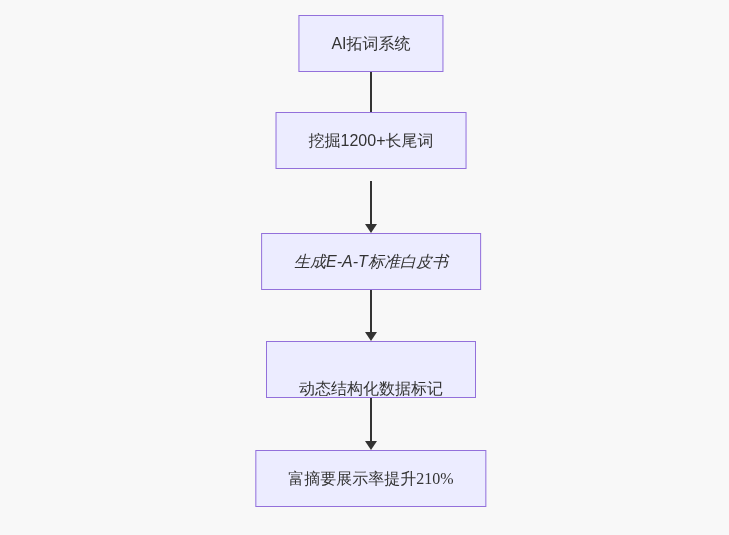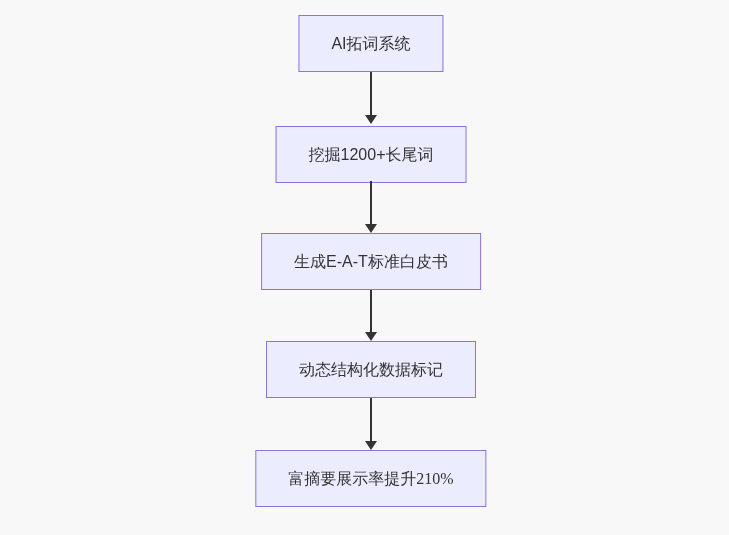--- a/index.html
+++ b/index.html
@@ -31,23 +31,23 @@
     align-items: center;
     justify-content: center;
     white-space: nowrap;
     background: var(--node-fill);
     border: 1px solid var(--node-border);
     color: var(--text);
     font-size: 16px;
     line-height: 1;
   }
   .node-0 { top: 15px;  }
-  .node-1 { top: 126px; }
-  .node-2 { top: 233px; }
-  .node-3 { top: 341px; }
+  .node-1 { top: 112px; }
+  .node-2 { top: 233px; font-style: italic; }
+  .node-3 { top: 341px; align-items: flex-end; }
   .node-4 { top: 450px; font-family: Liberation Serif, serif; }
 
   .edge {
     position: absolute;
     left: 370px;
     width: 2px;
     background: var(--arrow);
   }
   .edge::after {
     content: "";

